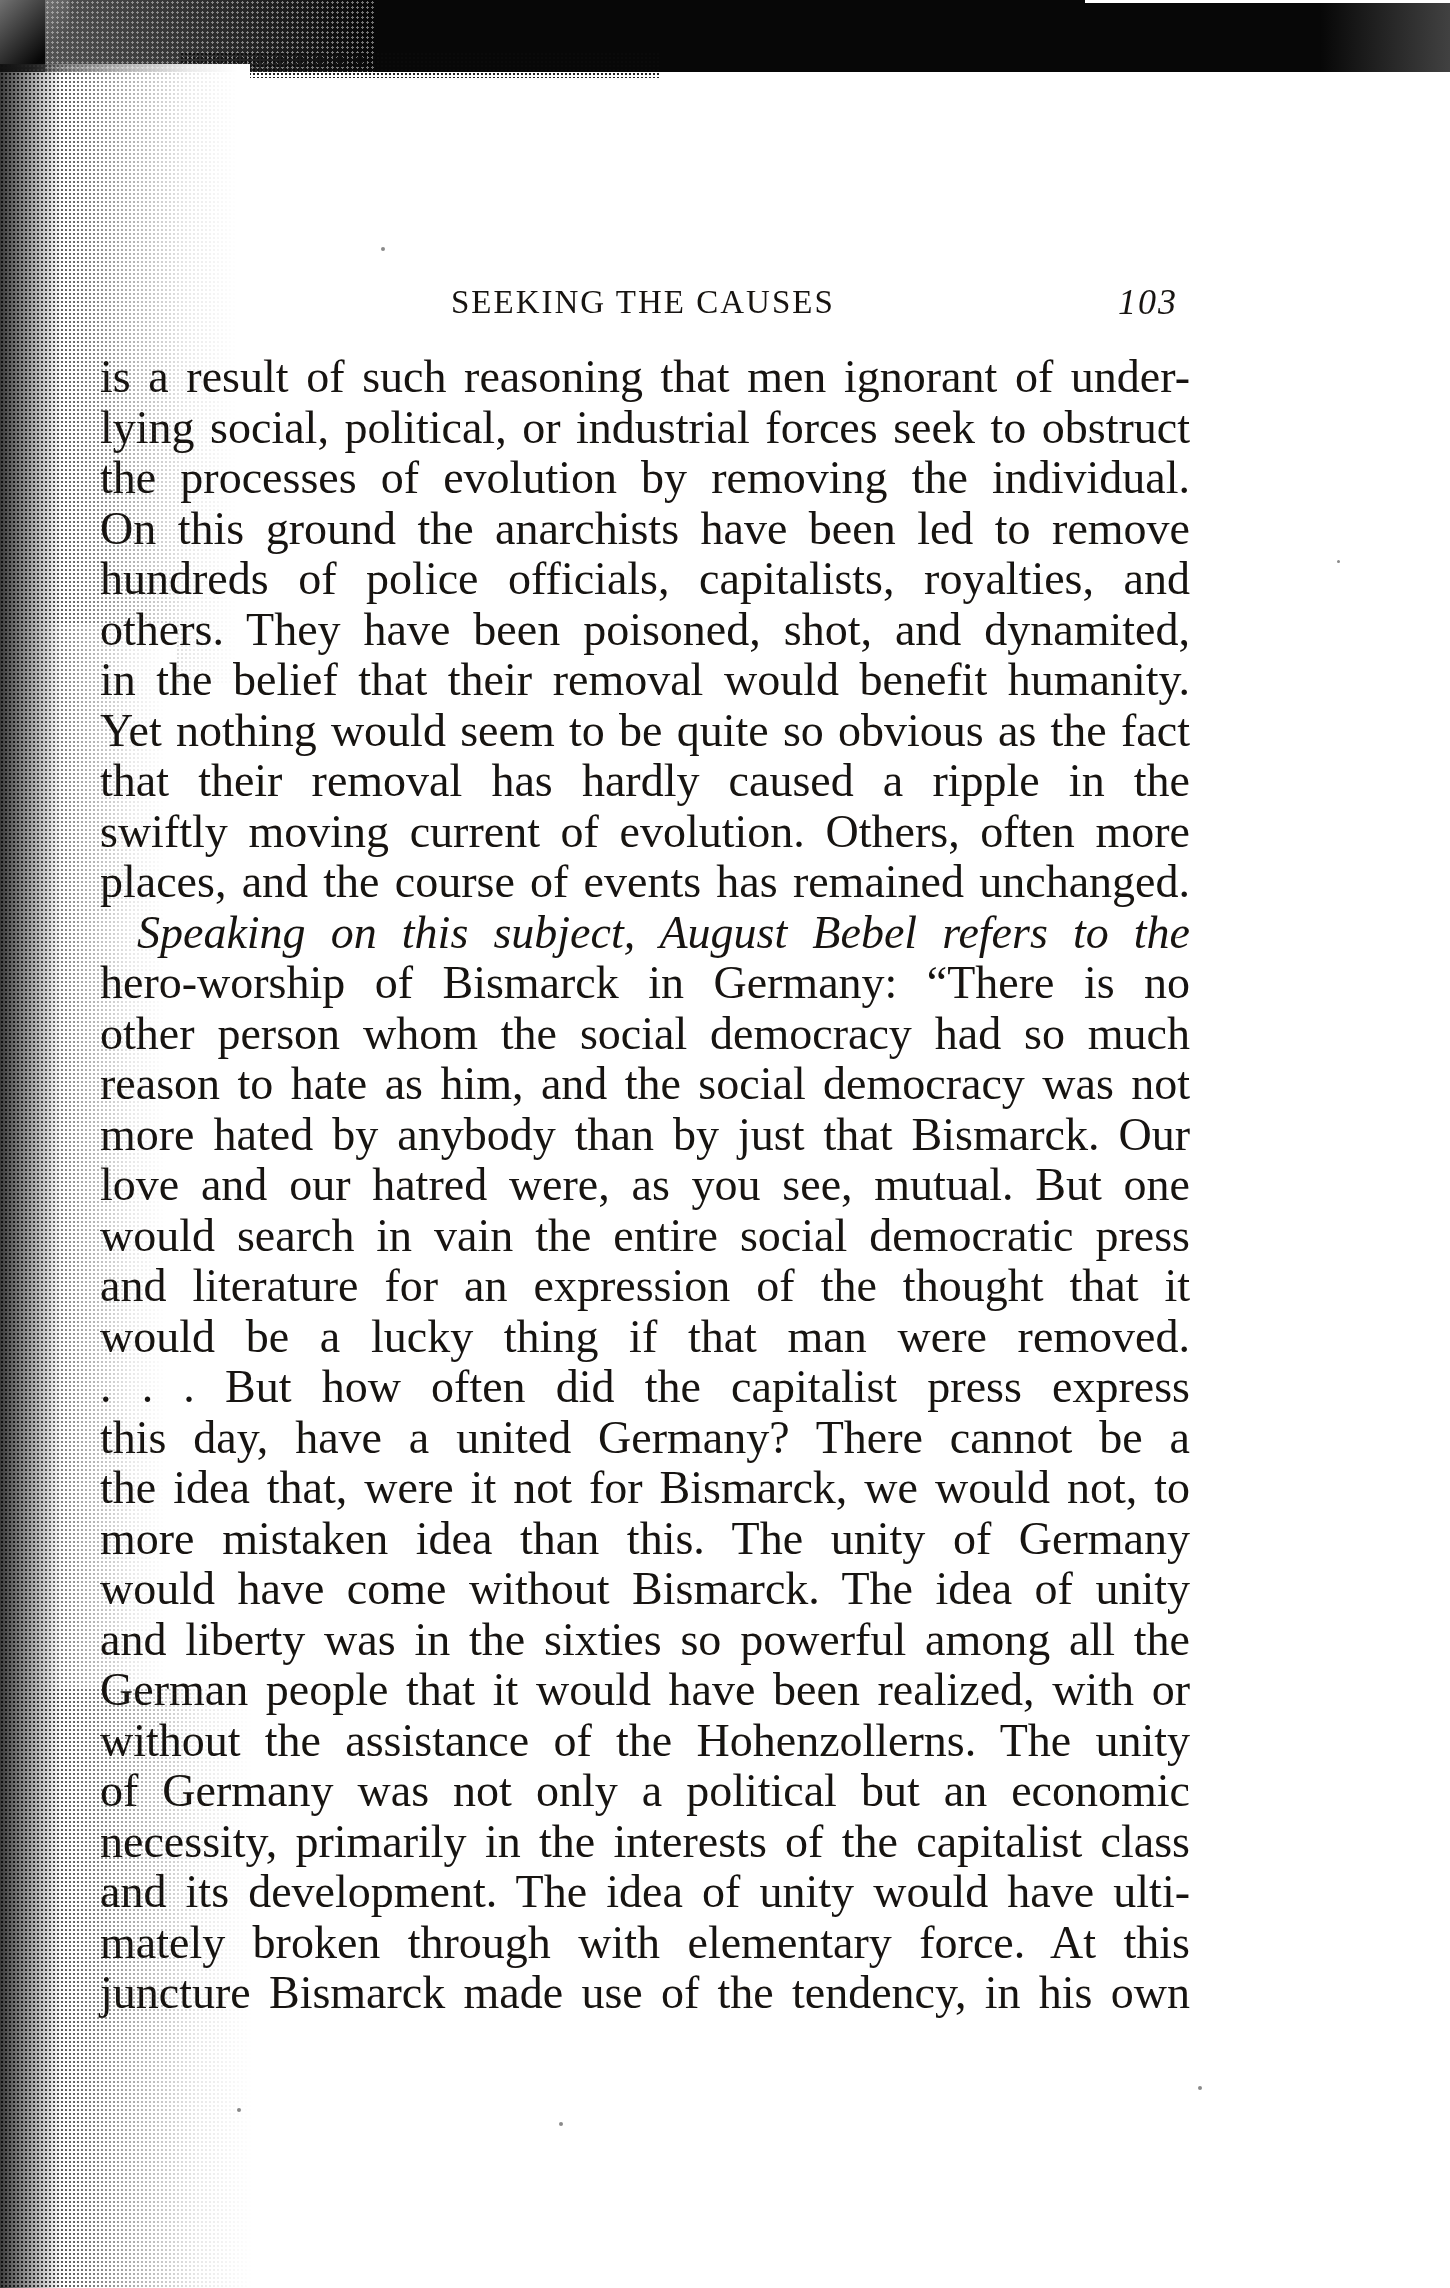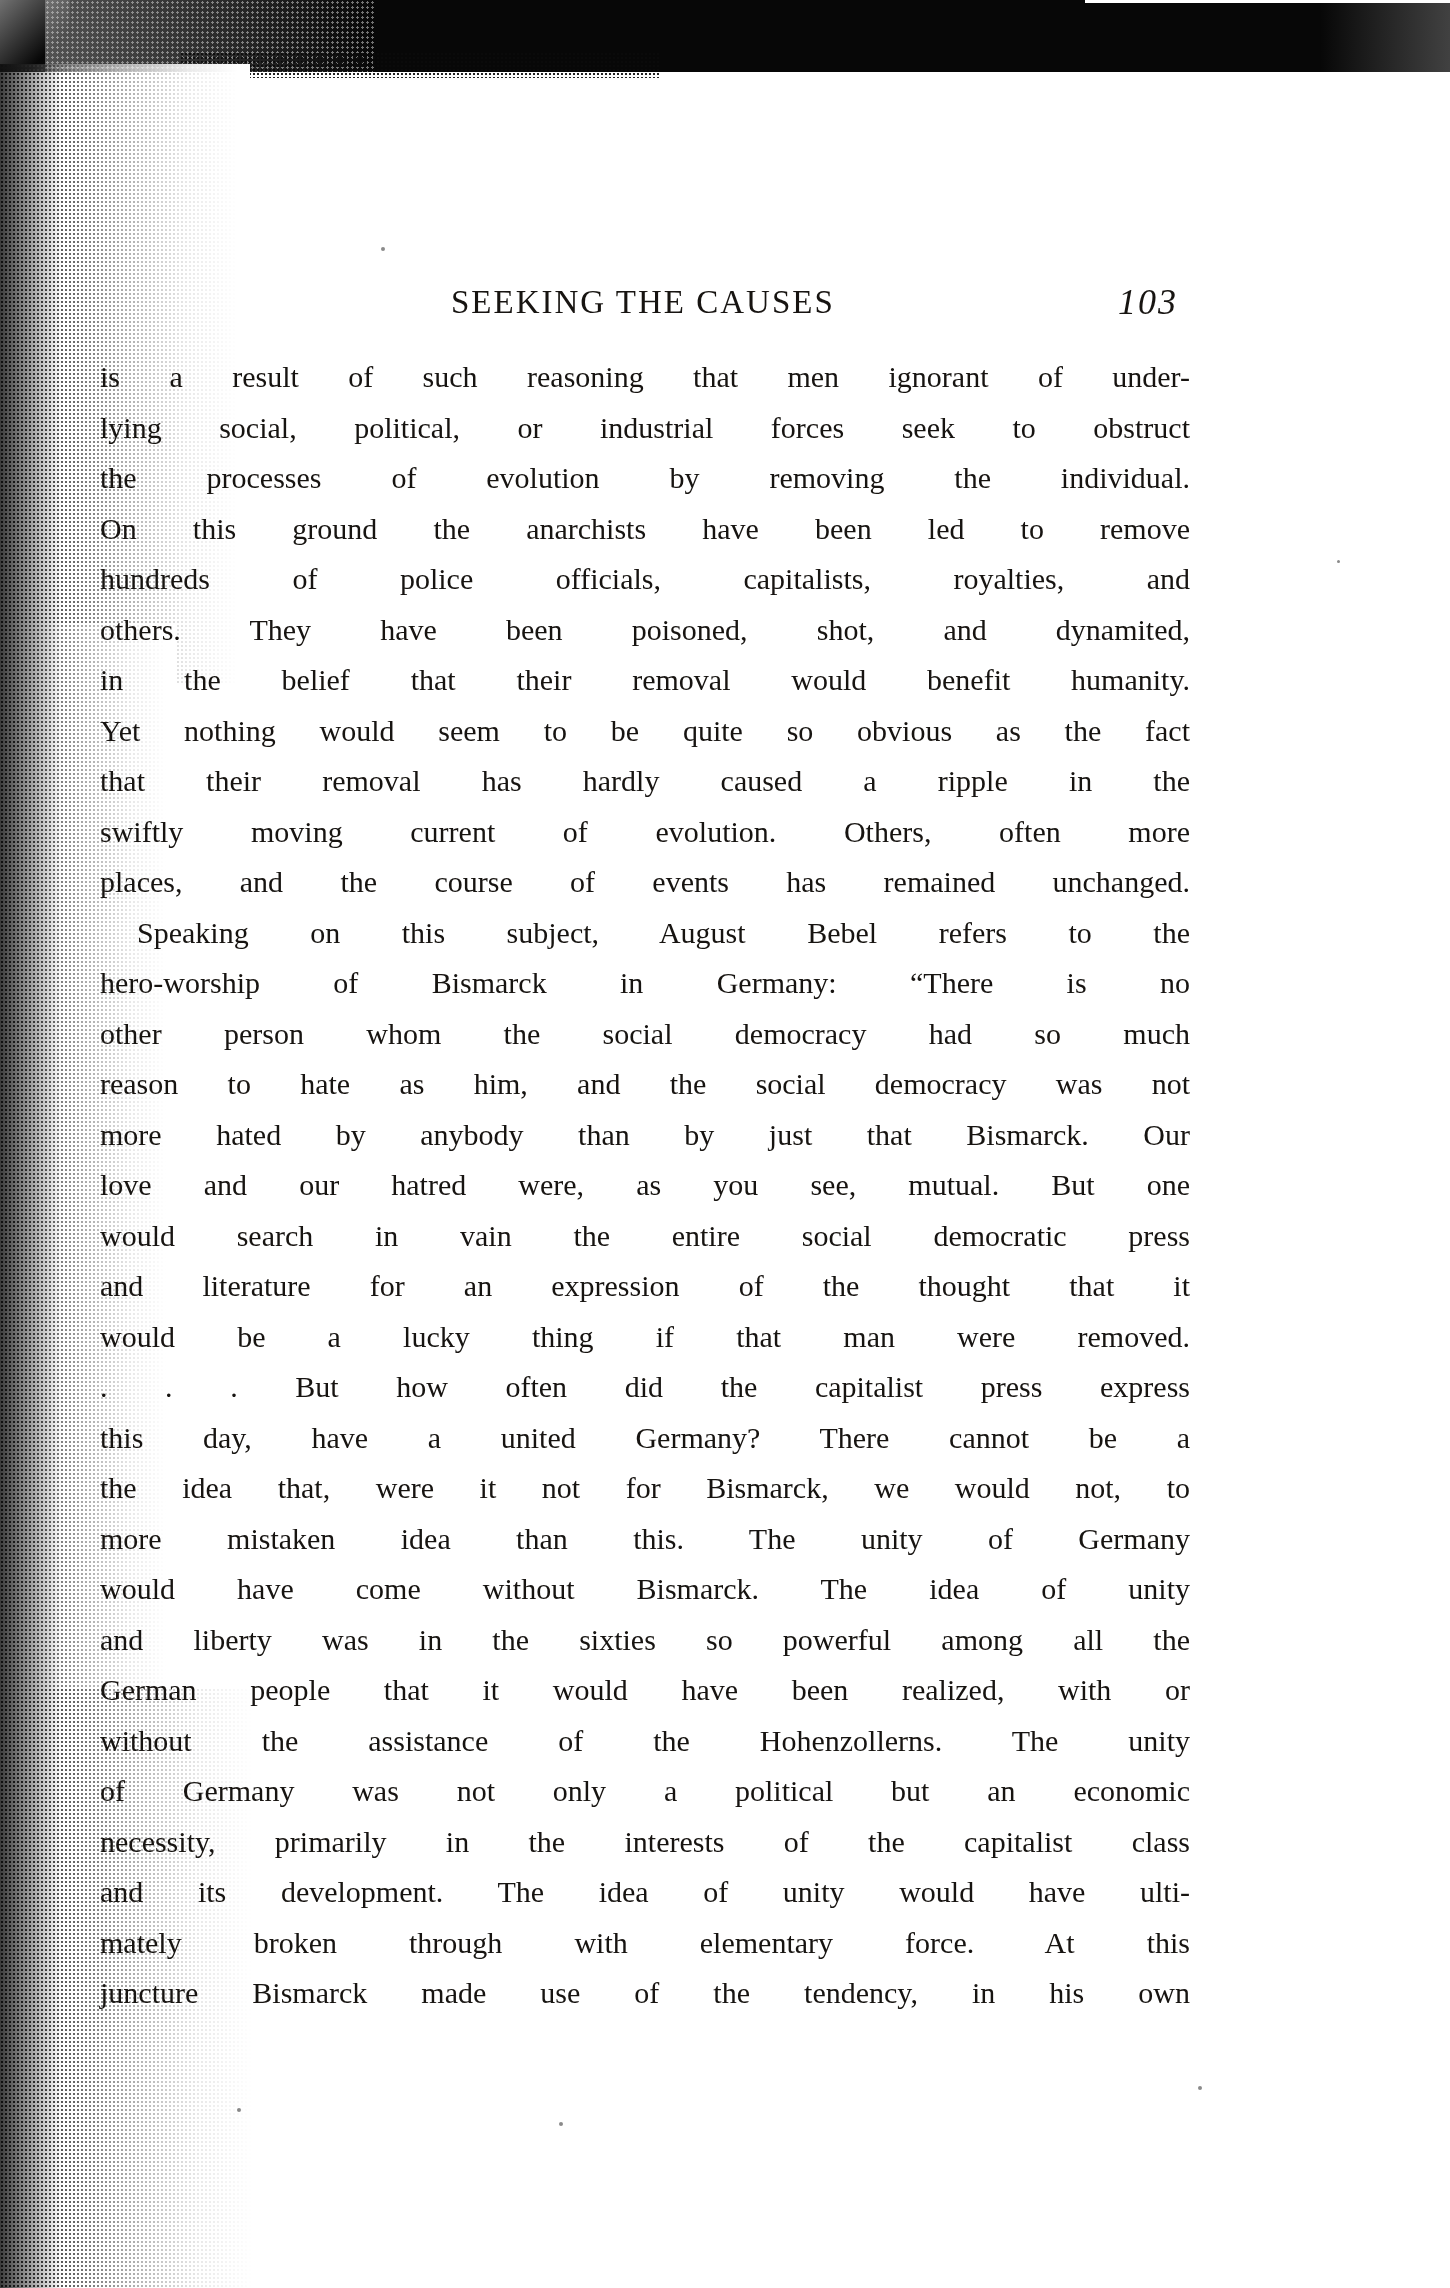--- a/index.html
+++ b/index.html
@@ -45,27 +45,27 @@
     font-size:33px;letter-spacing:2px;color:var(--ink,#171411);white-space:nowrap;margin-left:24px;
   }
   .page-number{
     position:absolute;left:1118px;top:281px;
     font-size:36px;letter-spacing:2px;color:var(--ink,#171411);font-style:italic;
   }
 
   
   .textblock{
     position:absolute;left:100px;top:352px;width:1090px;
-    color:var(--ink,#171411);font-size:30px;
+    color:var(--ink,#171411);font-size:46px;
   }
   .line{
     height:50.5px;line-height:50.5px;white-space:normal;
     text-align:justify;text-align-last:justify;overflow:visible;
   }
-  .line.indent{text-indent:37px;}
+  .line.indent{text-indent:37px;font-style:italic;}
   .it{}
 
   
   .speck{position:absolute;width:4px;height:4px;border-radius:50%;background:#2a2a2a;opacity:.55;}
   .speck.s1{left:381px;top:247px;}
   .speck.s2{left:1198px;top:2086px;}
   .speck.s3{left:559px;top:2122px;}
   .speck.s4{left:237px;top:2108px;}
   .speck.s5{left:1337px;top:560px;width:3px;height:3px;}
 </style>

